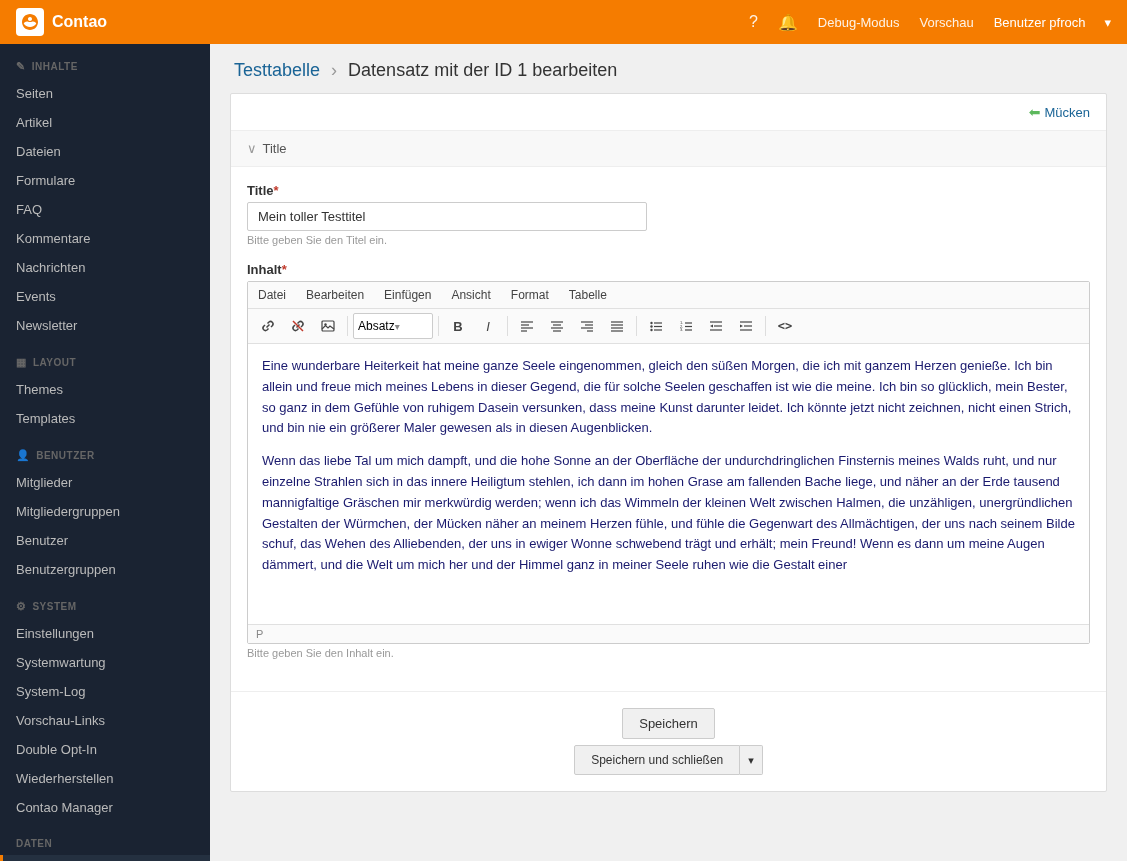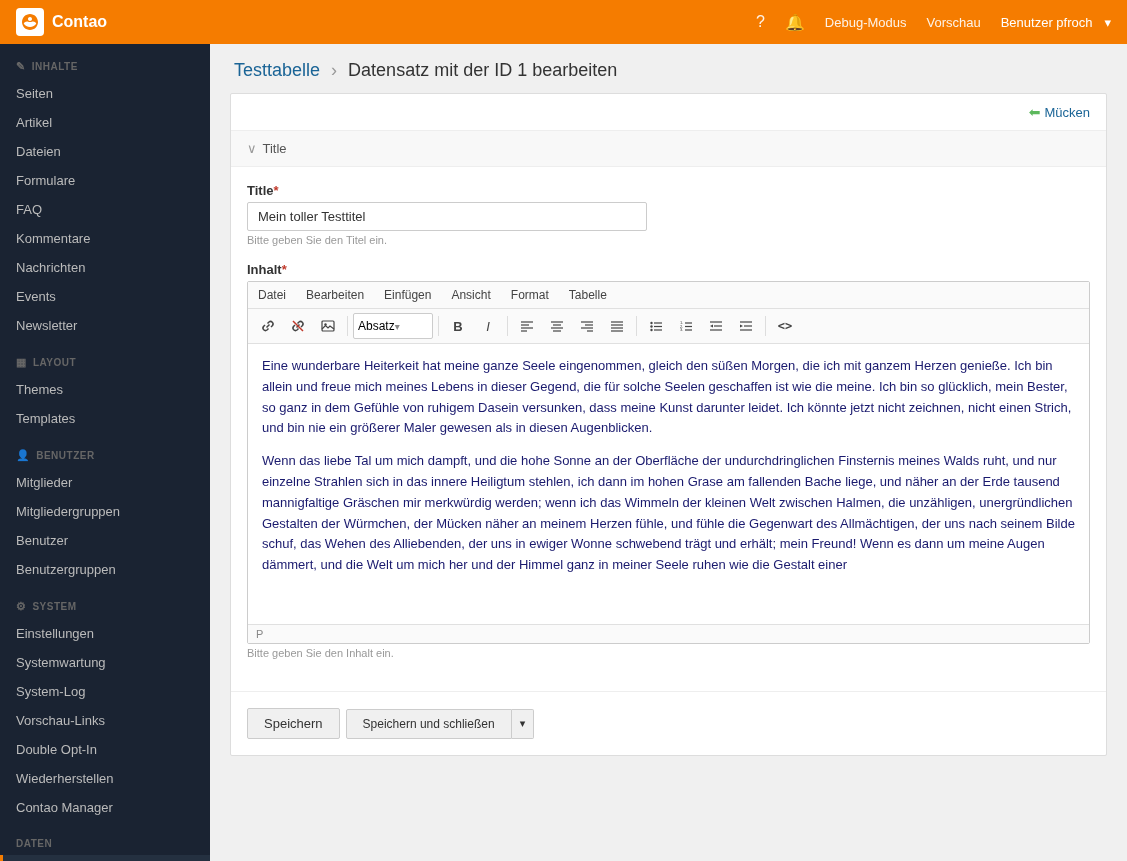--- a/index.html
+++ b/index.html
@@ -47,21 +47,21 @@
       opacity: 0.9;
     }
     .topnav-text-btn {
       color: white;
       cursor: pointer;
       opacity: 0.9;
     }
     .topnav-user {
       display: flex;
       align-items: center;
-      gap: 12px;
+      gap: 19px;
       cursor: pointer;
       color: white;
     }
 
     
     .main-layout {
       display: flex;
       flex: 1;
       overflow: hidden;
     }
@@ -284,20 +284,21 @@
       align-items: center;
     }
 
     
     .form-actions {
       padding: 16px;
       display: flex;
       align-items: center;
       gap: 6px;
       border-top: 1px solid #eee;
+      flex-direction: column;
     }
     .btn-primary {
       background: #f0f0f0;
       border: 1px solid #ccc;
       border-radius: 2px;
       padding: 7px 16px;
       font-size: 13px;
       color: #333;
       cursor: pointer;
     }

